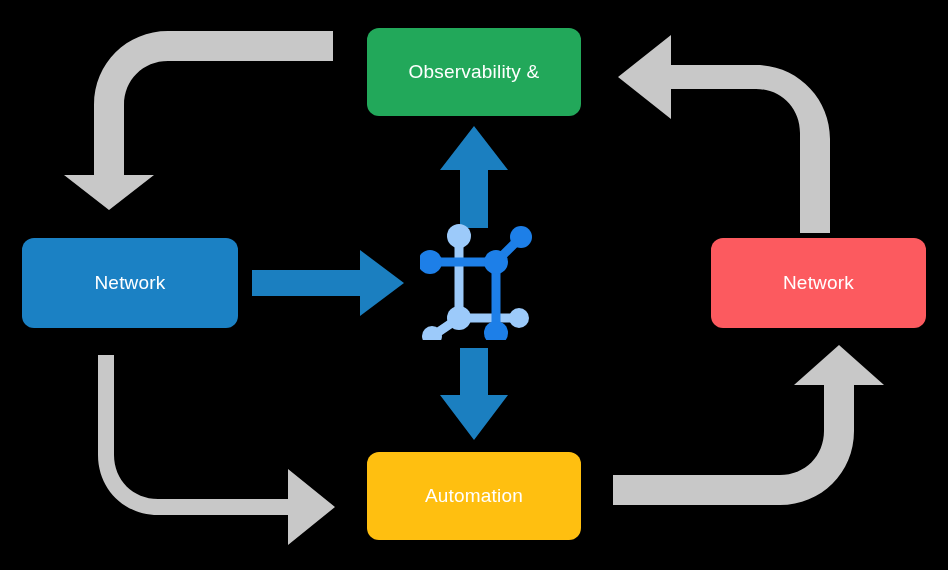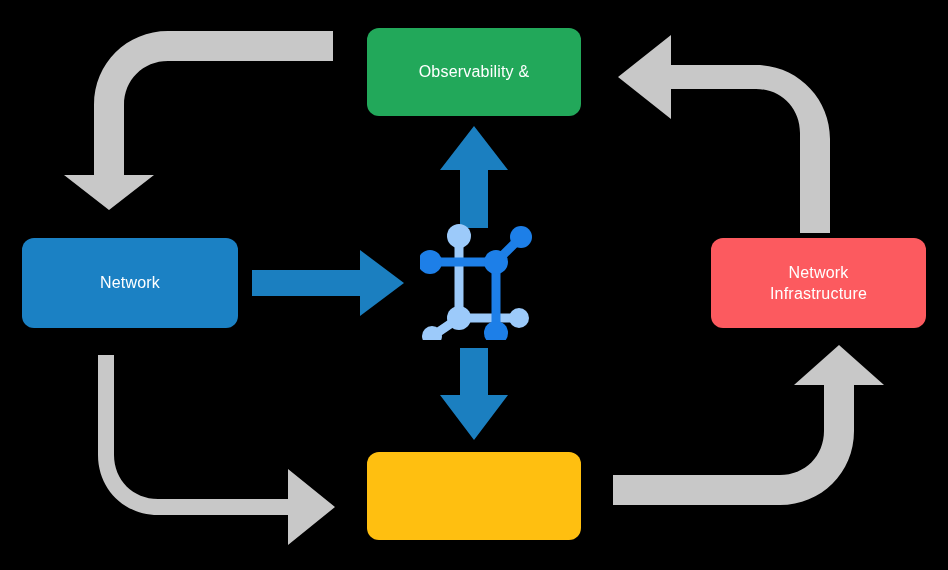--- a/index.html
+++ b/index.html
@@ -27,21 +27,21 @@
     height: 570px;
   }
   .node-box {
     position: absolute;
     border-radius: 12px;
     display: flex;
     align-items: center;
     justify-content: center;
     text-align: center;
     color: #ffffff;
-    font-size: 16px;
+    font-size: 19px;
     line-height: 1.32;
     font-weight: 400;
     letter-spacing: 0.2px;
     box-sizing: border-box;
     padding: 4px 10px;
   }
   .node-box span {
     display: block;
     width: 100%;
   }
@@ -204,22 +204,22 @@
 
   <div class="node-box" id="box-network-operations" style="background: rgb(27, 129, 196); color: rgb(255, 255, 255);">
     <span>
       <span>Network</span>
     </span>
   </div>
 
   <div class="node-box" id="box-network-infrastructure" style="background: rgb(252, 90, 95); color: rgb(255, 255, 255);">
     <span>
       <span>Network</span>
-      <span>Infrastructure</span>
     </span>
   </div>
 
   <div class="node-box" id="box-automation-tooling" style="background: rgb(255, 191, 16); color: rgb(255, 255, 255);">
     <span>
+      <span>Automation</span>
     </span>
   </div>
 
 </div>
 
 </body></html>

